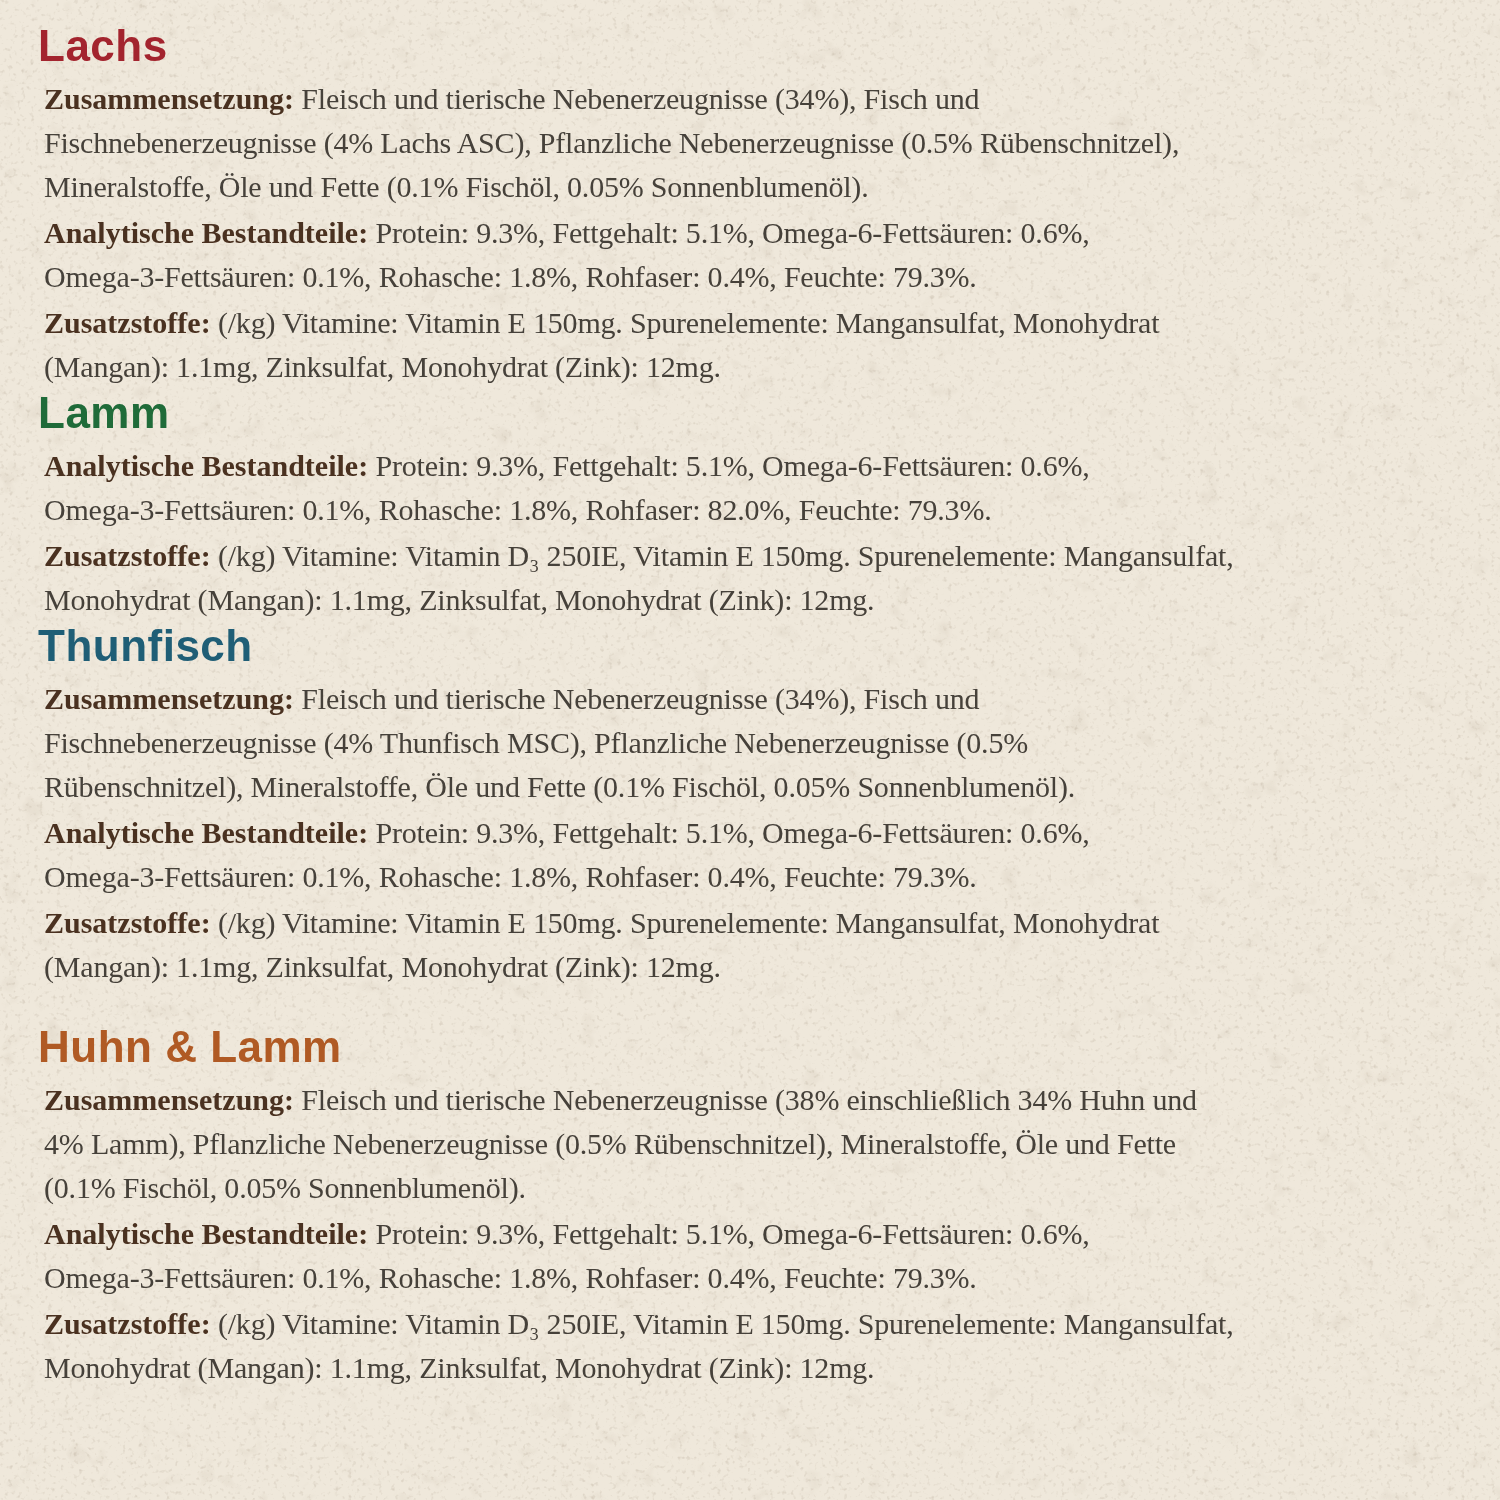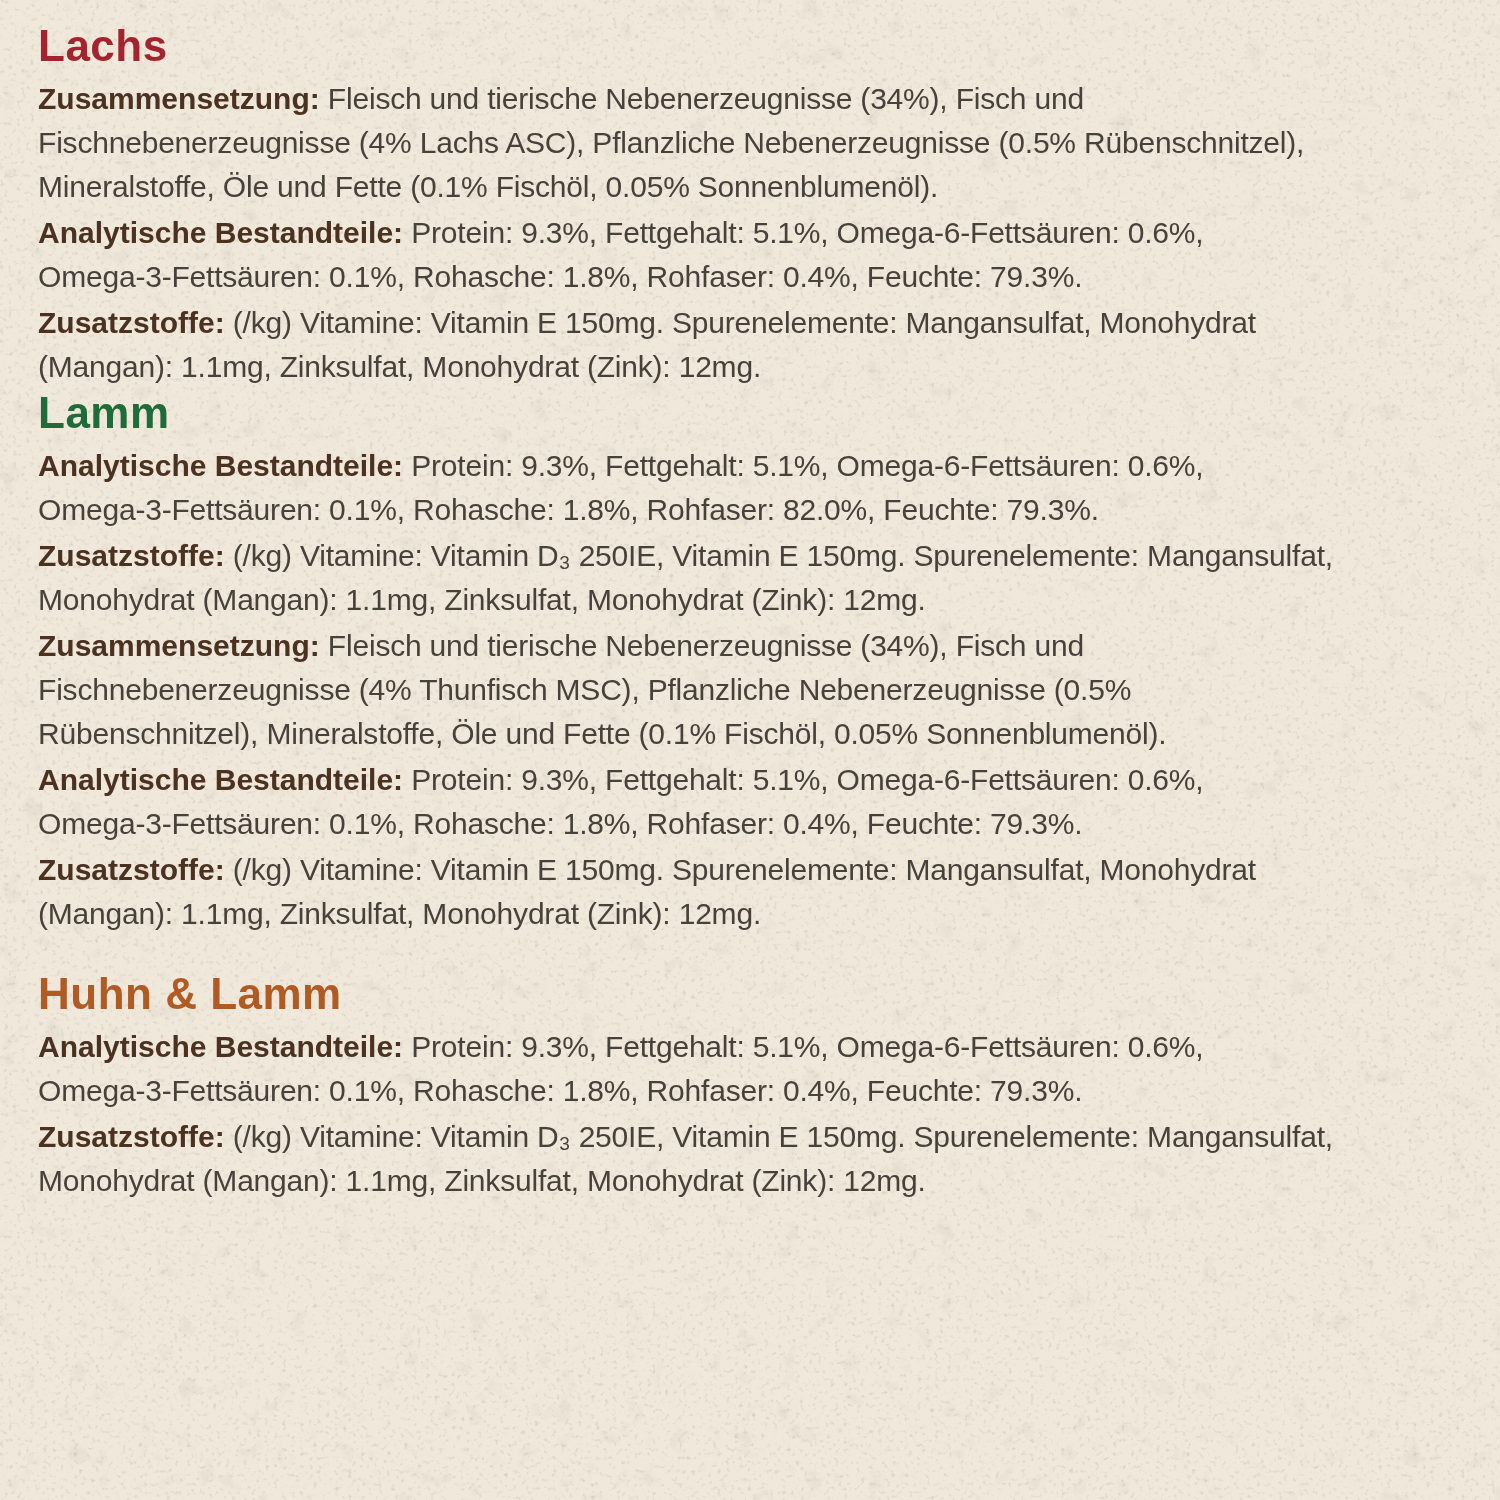--- a/index.html
+++ b/index.html
@@ -40,25 +40,26 @@
     margin: 0;
   }
   h2.section-title {
     margin: 0 0 9px 0;
     font-size: 44px;
     line-height: 44px;
     font-weight: 700;
     letter-spacing: 0.5px;
   }
   p.spec {
-    margin: 0 0 2px 0;
+    margin: 0 0 2px 6px;
     font-size: 30px;
     line-height: 44px;
     color: #46413A;
     letter-spacing: -0.2px;
+    font-family: Liberation Serif, serif;
   }
   .spec-label {
     font-weight: 700;
     color: #4A3120;
     letter-spacing: 0;
   }
   .spec-text {
     white-space: pre-wrap;
   }
 </style>
@@ -104,31 +105,35 @@
 
     <section class="product">
       <h2 class="section-title" style="color: rgb(31, 107, 57);">Lamm</h2>
       <p class="spec"><b class="spec-label">Analytische Bestandteile:</b><span class="spec-text"> Protein: 9.3%, Fettgehalt: 5.1%, Omega-6-Fettsäuren: 0.6%,
 Omega-3-Fettsäuren: 0.1%, Rohasche: 1.8%, Rohfaser: 82.0%, Feuchte: 79.3%.</span></p>
       <p class="spec"><b class="spec-label">Zusatzstoffe:</b><span class="spec-text"> (/kg) Vitamine: Vitamin D₃ 250IE, Vitamin E 150mg. Spurenelemente: Mangansulfat,
 Monohydrat (Mangan): 1.1mg, Zinksulfat, Monohydrat (Zink): 12mg.</span></p>
     </section>
 
     <section class="product">
+      <h2 class="section-title" style="color: rgb(31, 94, 118);">Thunfisch</h2>
       <p class="spec"><b class="spec-label">Zusammensetzung:</b><span class="spec-text"> Fleisch und tierische Nebenerzeugnisse (34%), Fisch und
 Fischnebenerzeugnisse (4% Thunfisch MSC), Pflanzliche Nebenerzeugnisse (0.5%
 Rübenschnitzel), Mineralstoffe, Öle und Fette (0.1% Fischöl, 0.05% Sonnenblumenöl).</span></p>
       <p class="spec"><b class="spec-label">Analytische Bestandteile:</b><span class="spec-text"> Protein: 9.3%, Fettgehalt: 5.1%, Omega-6-Fettsäuren: 0.6%,
 Omega-3-Fettsäuren: 0.1%, Rohasche: 1.8%, Rohfaser: 0.4%, Feuchte: 79.3%.</span></p>
       <p class="spec"><b class="spec-label">Zusatzstoffe:</b><span class="spec-text"> (/kg) Vitamine: Vitamin E 150mg. Spurenelemente: Mangansulfat, Monohydrat
 (Mangan): 1.1mg, Zinksulfat, Monohydrat (Zink): 12mg.</span></p>
     </section>
 
     <section class="product">
       <h2 class="section-title" style="color: rgb(176, 90, 36); margin-top: 36px;">Huhn &amp; Lamm</h2>
+      <p class="spec"><b class="spec-label">Zusammensetzung:</b><span class="spec-text"> Fleisch und tierische Nebenerzeugnisse (38% einschließlich 34% Huhn und
+4% Lamm), Pflanzliche Nebenerzeugnisse (0.5% Rübenschnitzel), Mineralstoffe, Öle und Fette
+(0.1% Fischöl, 0.05% Sonnenblumenöl).</span></p>
       <p class="spec"><b class="spec-label">Analytische Bestandteile:</b><span class="spec-text"> Protein: 9.3%, Fettgehalt: 5.1%, Omega-6-Fettsäuren: 0.6%,
 Omega-3-Fettsäuren: 0.1%, Rohasche: 1.8%, Rohfaser: 0.4%, Feuchte: 79.3%.</span></p>
       <p class="spec"><b class="spec-label">Zusatzstoffe:</b><span class="spec-text"> (/kg) Vitamine: Vitamin D₃ 250IE, Vitamin E 150mg. Spurenelemente: Mangansulfat,
 Monohydrat (Mangan): 1.1mg, Zinksulfat, Monohydrat (Zink): 12mg.</span></p>
     </section>
 
   </div>
 </div>
 
 </body></html>

